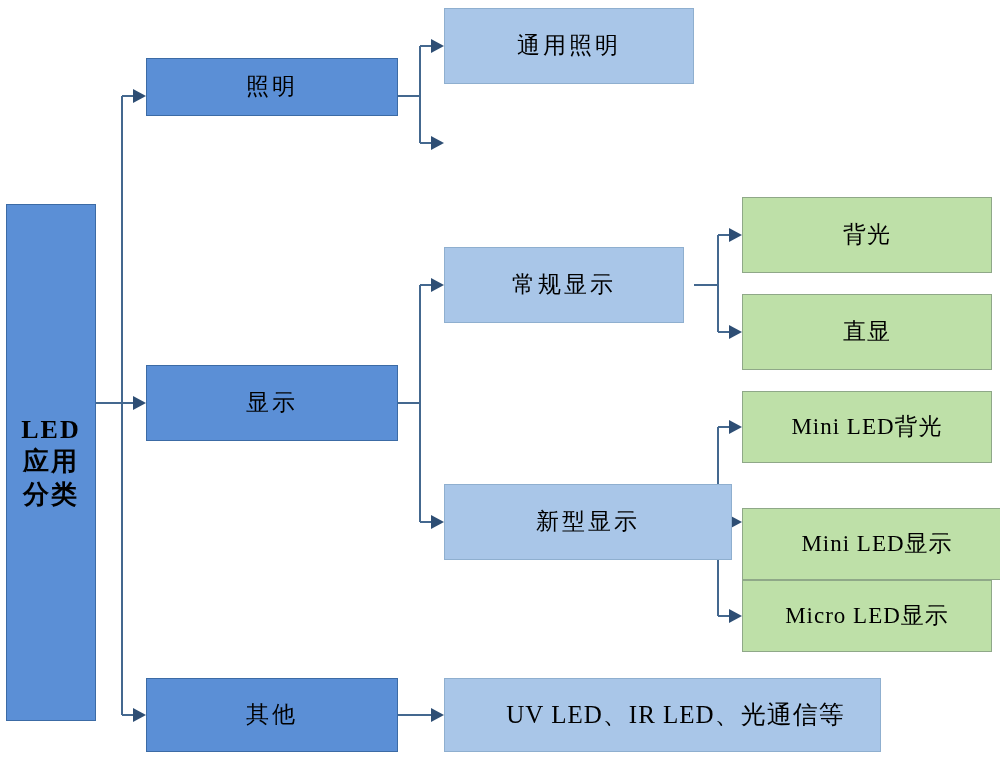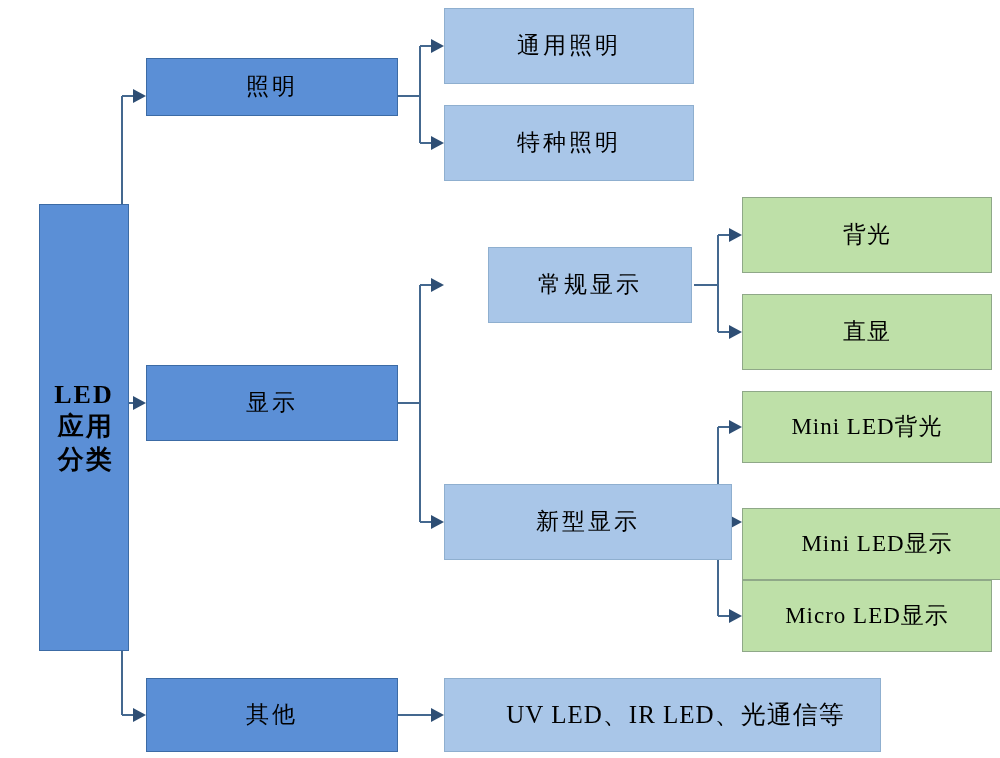--- a/index.html
+++ b/index.html
@@ -17,21 +17,21 @@
     height: 758px;
     background: #ffffff;
     overflow: hidden;
   }
   .node {
     position: absolute;
     box-sizing: border-box;
     display: flex;
     align-items: center;
     justify-content: center;
-    text-align: right;
+    text-align: center;
     color: #000000;
     font-family: "Liberation Serif", "DejaVu Serif", serif;
     line-height: 1.25;
     white-space: pre-line;
     letter-spacing: 0.5px;
   }
   .node.level0 {
     background: #5B8FD6;
     border: 1px solid #3C6BA5;
     font-weight: bold;
@@ -115,32 +115,31 @@
       <polygon points="431,278 444,285 431,292" class="arrow-head"></polygon>
       <polygon points="431,515 444,522 431,529" class="arrow-head"></polygon>
       <polygon points="431,708 444,715 431,722" class="arrow-head"></polygon>
       <polygon points="729,228 742,235 729,242" class="arrow-head"></polygon>
       <polygon points="729,325 742,332 729,339" class="arrow-head"></polygon>
       <polygon points="729,420 742,427 729,434" class="arrow-head"></polygon>
       <polygon points="729,515 742,522 729,529" class="arrow-head"></polygon>
       <polygon points="729,609 742,616 729,623" class="arrow-head"></polygon>
     </svg>
 
-  <div class="node level0" style="left: 6px; top: 204px; width: 90px; height: 447px; margin-left: 33px;">LED
+  <div class="node level0" style="left: 6px; top: 204px; width: 90px; height: 517px;">LED
 应用
 分类</div>
 
   <div class="node level1" style="left: 146px; top: 58px; width: 252px; height: 58px;">照明</div>
   <div class="node level1" style="left: 146px; top: 365px; width: 252px; height: 76px;">显示</div>
   <div class="node level1" style="left: 146px; top: 678px; width: 252px; height: 74px;">其他</div>
 
   <div class="node level2-blue" style="left: 444px; top: 8px; width: 250px; height: 76px;">通用照明</div>
-  <div class="node level2-blue" style="left: 444px; top: 105px; width: 250px; height: 76px;">特种照明</div>
 
-  <div class="node level2-blue" style="left: 444px; top: 247px; width: 204px; height: 76px; margin-left: 44px;">常规显示</div>
+  <div class="node level2-blue" style="left: 444px; top: 247px; width: 240px; height: 76px;">常规显示</div>
   <div class="node level2-blue" style="left: 444px; top: 484px; width: 288px; height: 76px;">新型显示</div>
 
   <div class="node level2-green" style="left: 742px; top: 197px; width: 250px; height: 76px;">背光</div>
   <div class="node level2-green" style="left: 742px; top: 294px; width: 250px; height: 76px;">直显</div>
 
   <div class="node level2-green" style="left: 742px; top: 391px; width: 250px; height: 72px;">Mini LED背光</div>
   <div class="node level2-green" style="left: 742px; top: 508px; width: 270px; height: 72px;">Mini LED显示</div>
   <div class="node level2-green" style="left: 742px; top: 580px; width: 250px; height: 72px;">Micro LED显示</div>
 
   <div class="node level2-blue wide-text" style="left: 444px; top: 678px; width: 437px; height: 74px;">UV LED、IR LED、光通信等</div>

